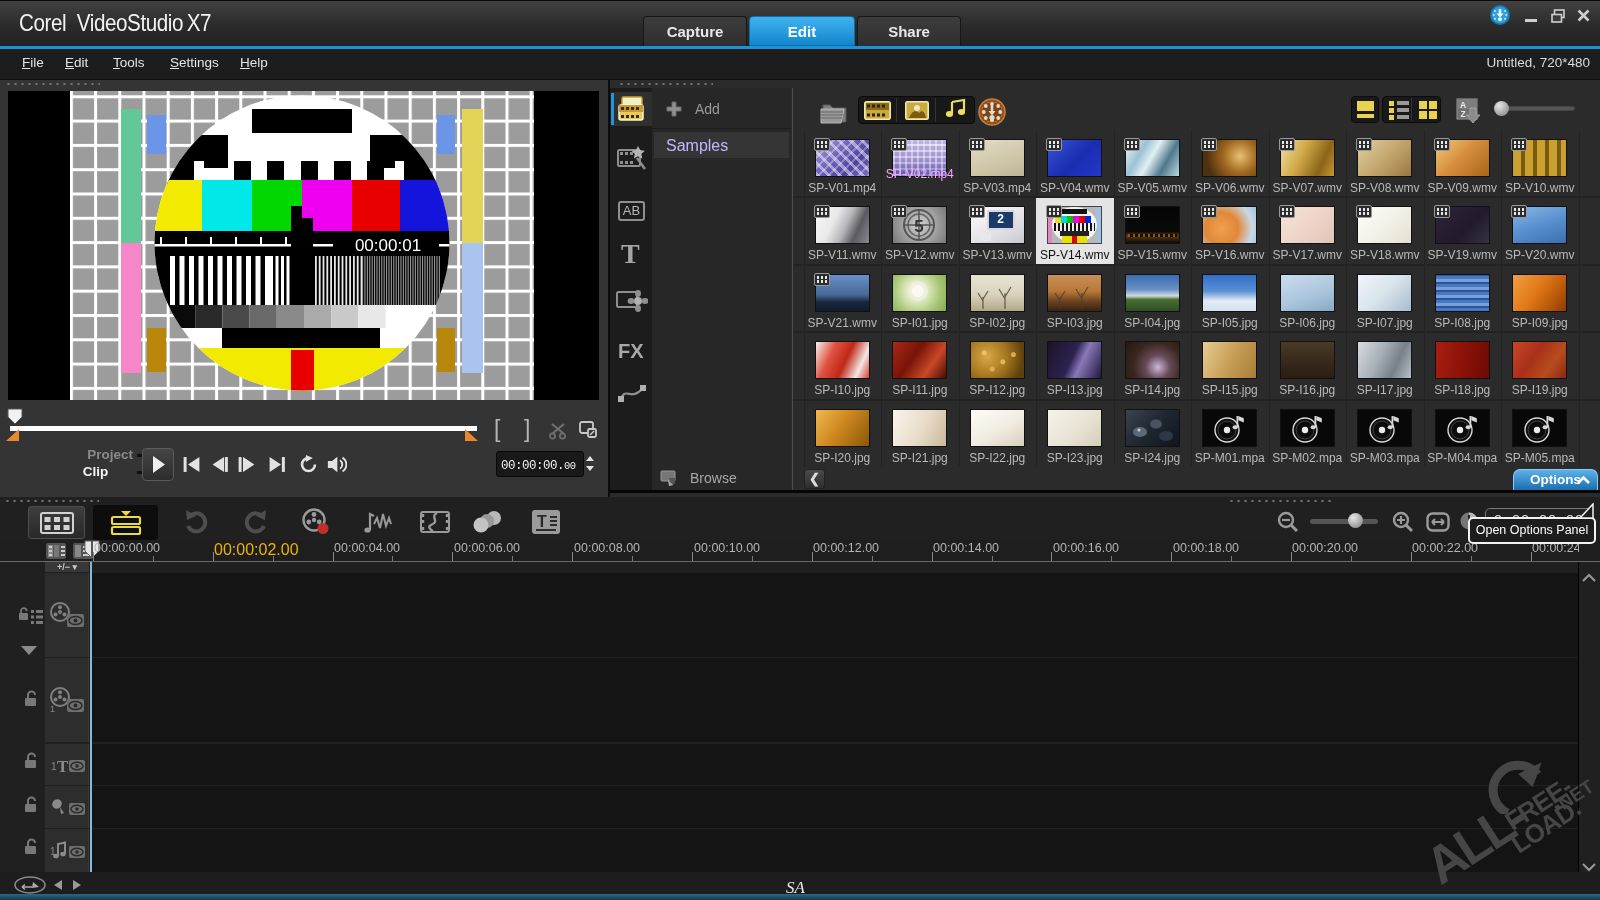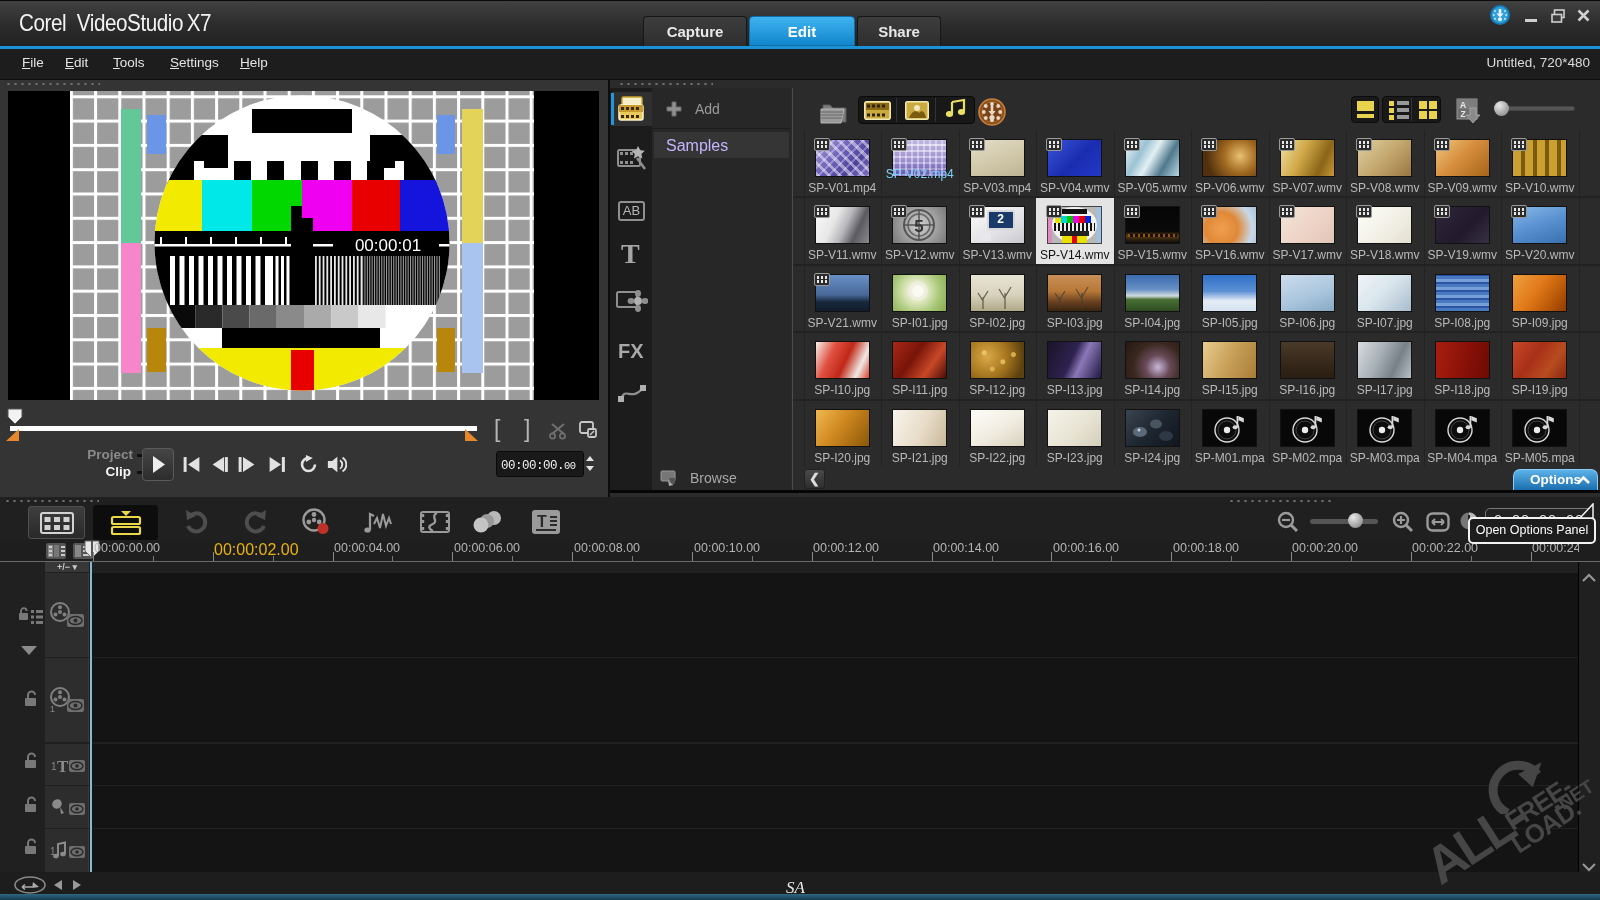--- a/index.html
+++ b/index.html
@@ -11,21 +11,21 @@
 .th{position:absolute;border:1px solid #111}
 .badge{position:absolute;left:-1px;top:-1px;width:16px;height:13px;background:#2c2c2c;
  border:1px solid #999;border-radius:2px}
 .badge i{position:absolute;left:2px;right:2px;height:3px;background:
  repeating-linear-gradient(90deg,#e8e8e8 0 2px,#2c2c2c 2px 4px)}
 </style></head><body>
 <div class="abs" style="left:0;top:0;width:1600px;height:46px;background:linear-gradient(#414141,#2b2b2b 55%,#222);border-top:1px solid #0a0a0a"></div>
 <div class="abs" style="left:19px;top:9px;font-size:24px;color:#f2f2f2;letter-spacing:-0.5px;font-weight:400;transform:scaleX(.86);transform-origin:0 0">Corel&nbsp; VideoStudio X7</div>
 <div class="abs" style="left:643px;top:16px;width:104px;height:30px;background:linear-gradient(#3d3d3d,#2e2e2e);border:1px solid #171717;border-bottom:none;border-radius:4px 4px 0 0;color:#e8e8e8;font-weight:bold;font-size:15px;text-align:center;line-height:29px">Capture</div>
 <div class="abs" style="left:749px;top:16px;width:106px;height:30px;background:linear-gradient(#3fb3f0,#1286cd);border:1px solid #0d6ea8;border-radius:4px 4px 0 0;color:#fff;font-weight:bold;font-size:15px;text-align:center;line-height:29px">Edit</div>
-<div class="abs" style="left:857px;top:16px;width:84px;height:30px;background:linear-gradient(#3d3d3d,#2e2e2e);border:1px solid #171717;border-bottom:none;border-radius:4px 4px 0 0;color:#e8e8e8;font-weight:bold;font-size:15px;text-align:center;line-height:29px">Share</div>
+<div class="abs" style="left:857px;top:16px;width:104px;height:30px;background:linear-gradient(#3d3d3d,#2e2e2e);border:1px solid #171717;border-bottom:none;border-radius:4px 4px 0 0;color:#e8e8e8;font-weight:bold;font-size:15px;text-align:center;line-height:29px">Share</div>
 <svg class="abs" style="left:1489px;top:4px" width="22" height="22" viewBox="0 0 22 22">
 <circle cx="11" cy="11" r="10" fill="#1879b4"></circle>
     <circle cx="11" cy="11" r="8.2" fill="#2fa0dc"></circle>
 <path d="M11 5v7" stroke="#e8f4fb" stroke-width="2.6"></path>
 <path d="M7.4 9.5 11 13.5 14.6 9.5" fill="#e8f4fb" stroke="none"></path>
 <circle cx="11" cy="15.3" r="2" fill="#e8f4fb"></circle>
 <circle cx="6" cy="7" r="1.1" fill="#bfe2f5"></circle>
     <circle cx="16" cy="7" r="1.1" fill="#bfe2f5"></circle>
 <circle cx="4.8" cy="11" r="1.1" fill="#bfe2f5"></circle>
     <circle cx="17.2" cy="11" r="1.1" fill="#bfe2f5"></circle>
@@ -205,21 +205,21 @@
 <circle cx="3.5" cy="15" r="2.6" fill="none" stroke="#6e6e6e" stroke-width="1.8"></circle>
 <circle cx="13.5" cy="15" r="2.6" fill="none" stroke="#6e6e6e" stroke-width="1.8"></circle>
   </svg>
 <svg class="abs" style="left:578px;top:420px" width="20" height="20" viewBox="0 0 20 20">
 <rect x="2" y="2" width="13" height="11" rx="2" fill="none" stroke="#c9c9c9" stroke-width="1.8"></rect>
 <rect x="10" y="9" width="8" height="8" rx="1.5" fill="#343434" stroke="#c9c9c9" stroke-width="1.8"></rect>
 <path d="M12 15 L16 11" stroke="#c9c9c9" stroke-width="1.4"></path>
   </svg>
 <div class="abs" style="left:60px;top:447px;width:73px;text-align:right;font-size:13.5px;font-weight:bold;color:#8a8a8a">Project</div>
 <div class="abs" style="left:137px;top:454px;width:10px;height:2.5px;background:#111"></div>
-<div class="abs" style="left:60px;top:464px;width:71px;text-align:right;font-size:13.5px;font-weight:bold;color:#f5f5f5">Clip</div>
+<div class="abs" style="left:60px;top:464px;width:71px;text-align:center;font-size:13.5px;font-weight:bold;color:#f5f5f5">Clip</div>
 <div class="abs" style="left:137px;top:471px;width:10px;height:2.5px;background:#111"></div>
 <div class="abs" style="left:142px;top:448px;width:32px;height:33px;background:linear-gradient(#454545,#2d2d2d);border:1.5px solid #5a5a5a;border-radius:4px"></div>
 <svg class="abs" style="left:152px;top:456px" width="14" height="17">
     <path d="M1 0 L13 8.5 L1 17 Z" fill="#efefef"></path>
   </svg>
 <svg class="abs" style="left:181px;top:456px" width="21" height="17" viewBox="0 0 24 19">
     <rect x="3" y="1" width="3.4" height="17" fill="#e2e2e2"></rect>
     <path d="M21 1 L8 9.5 L21 18 Z" fill="#e2e2e2"></path>
   </svg>
 <svg class="abs" style="left:210px;top:456px" width="21" height="17" viewBox="0 0 24 19">
@@ -407,21 +407,21 @@
 <div class="badge" style="left:813.5px;top:137.5px">
     <i style="top:2px"></i>
     <i style="bottom:2px"></i>
   </div>
 <div class="lbl" style="left:803.5px;top:180.5px;width:77.5px;color:#b9b9b9">SP-V01.mp4</div>
 <div class="th" style="left:892.0px;top:138.5px;width:55px;height:38px;background:repeating-linear-gradient(90deg,rgba(255,255,255,0.4) 0 2px,rgba(255,255,255,0) 2px 6px),repeating-linear-gradient(0deg,rgba(255,255,255,0.2) 0 2px,rgba(80,70,160,0.25) 2px 6px),linear-gradient(#e4def4 0%,#b8aade 55%,#6858b0 100%)"></div>
 <div class="badge" style="left:891.0px;top:137.5px">
     <i style="top:2px"></i>
     <i style="bottom:2px"></i>
   </div>
-<div class="lbl" style="left:881.0px;top:167px;width:77.5px;color:#7dd3fc">SP-V02.mp4</div>
+<div class="lbl" style="left:881.0px;top:167px;width:77.5px;color:#f0abfc">SP-V02.mp4</div>
 <div class="th" style="left:969.5px;top:138.5px;width:55px;height:38px;background:linear-gradient(160deg,#e4ddc6,#cfc6a8 60%,#bdb494)"></div>
 <div class="badge" style="left:968.5px;top:137.5px">
     <i style="top:2px"></i>
     <i style="bottom:2px"></i>
   </div>
 <div class="lbl" style="left:958.5px;top:180.5px;width:77.5px;color:#b9b9b9">SP-V03.mp4</div>
 <div class="th" style="left:1047.0px;top:138.5px;width:55px;height:38px;background:linear-gradient(135deg,#3a55d8 0%,#1a2cb0 55%,#2238c8 100%)"></div>
 <div class="badge" style="left:1046.0px;top:137.5px">
     <i style="top:2px"></i>
     <i style="bottom:2px"></i>

